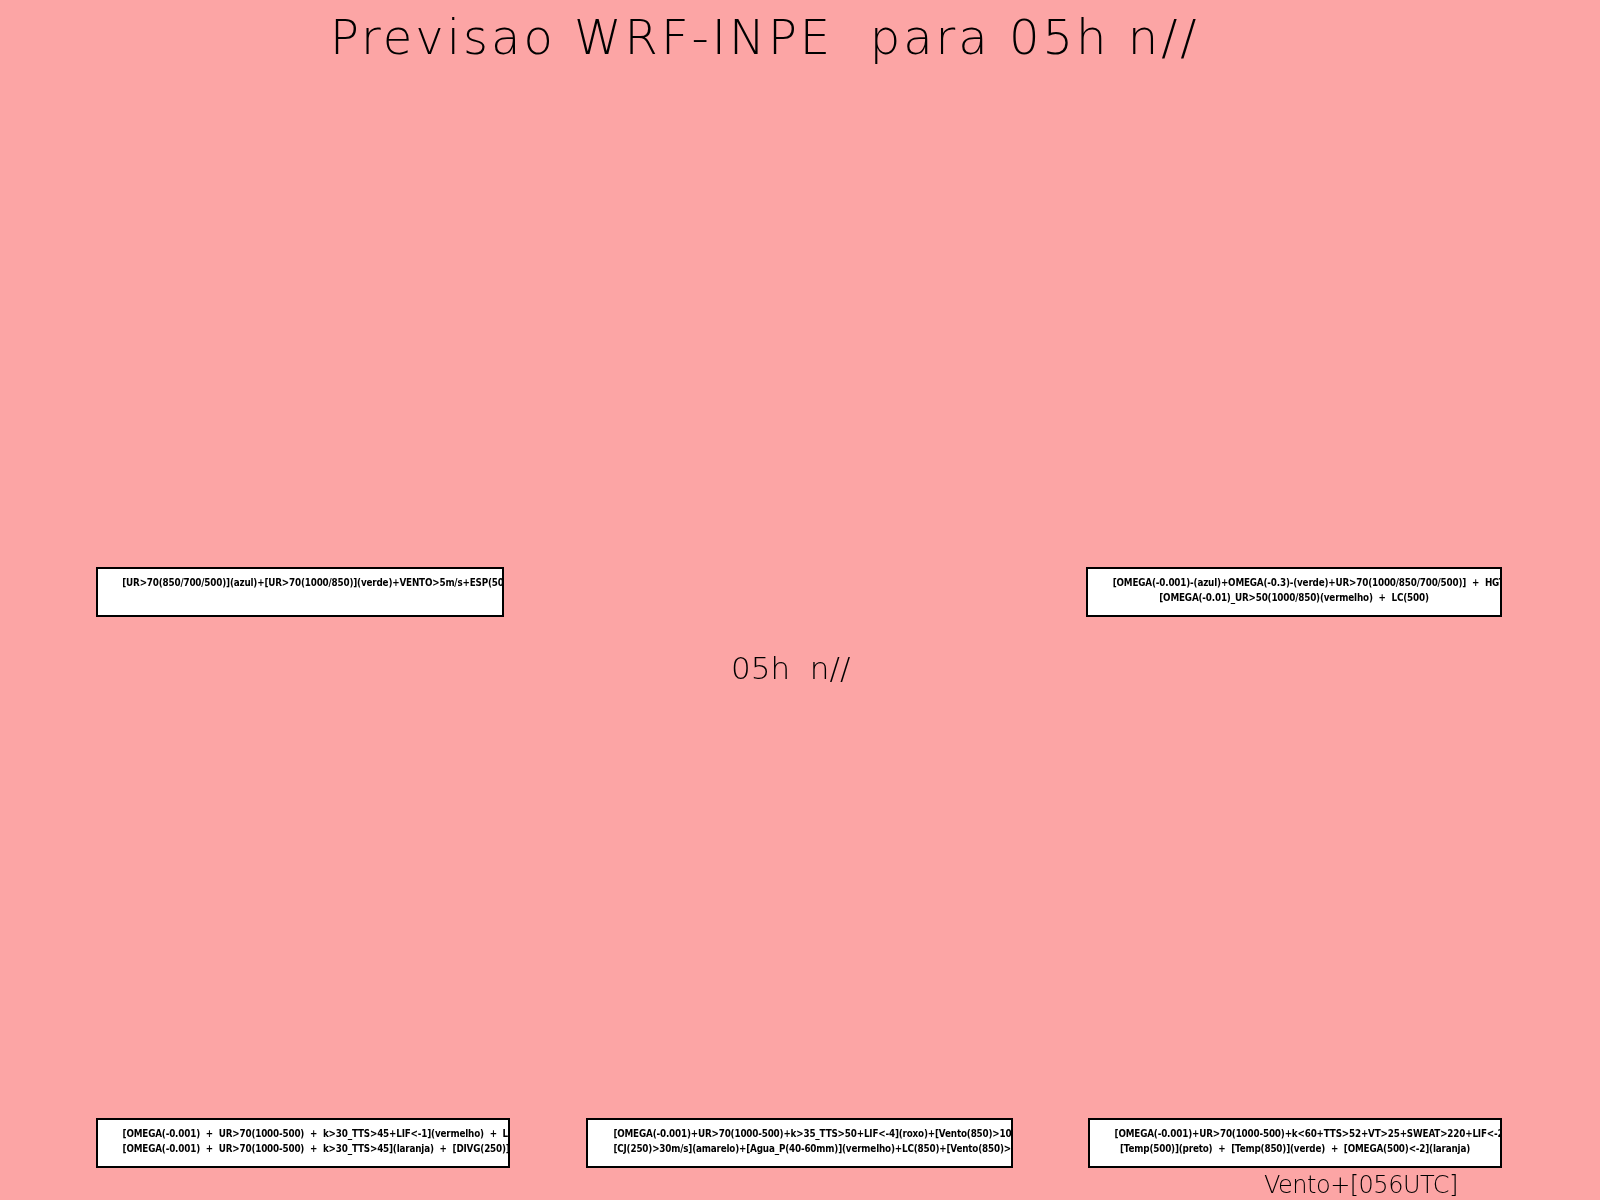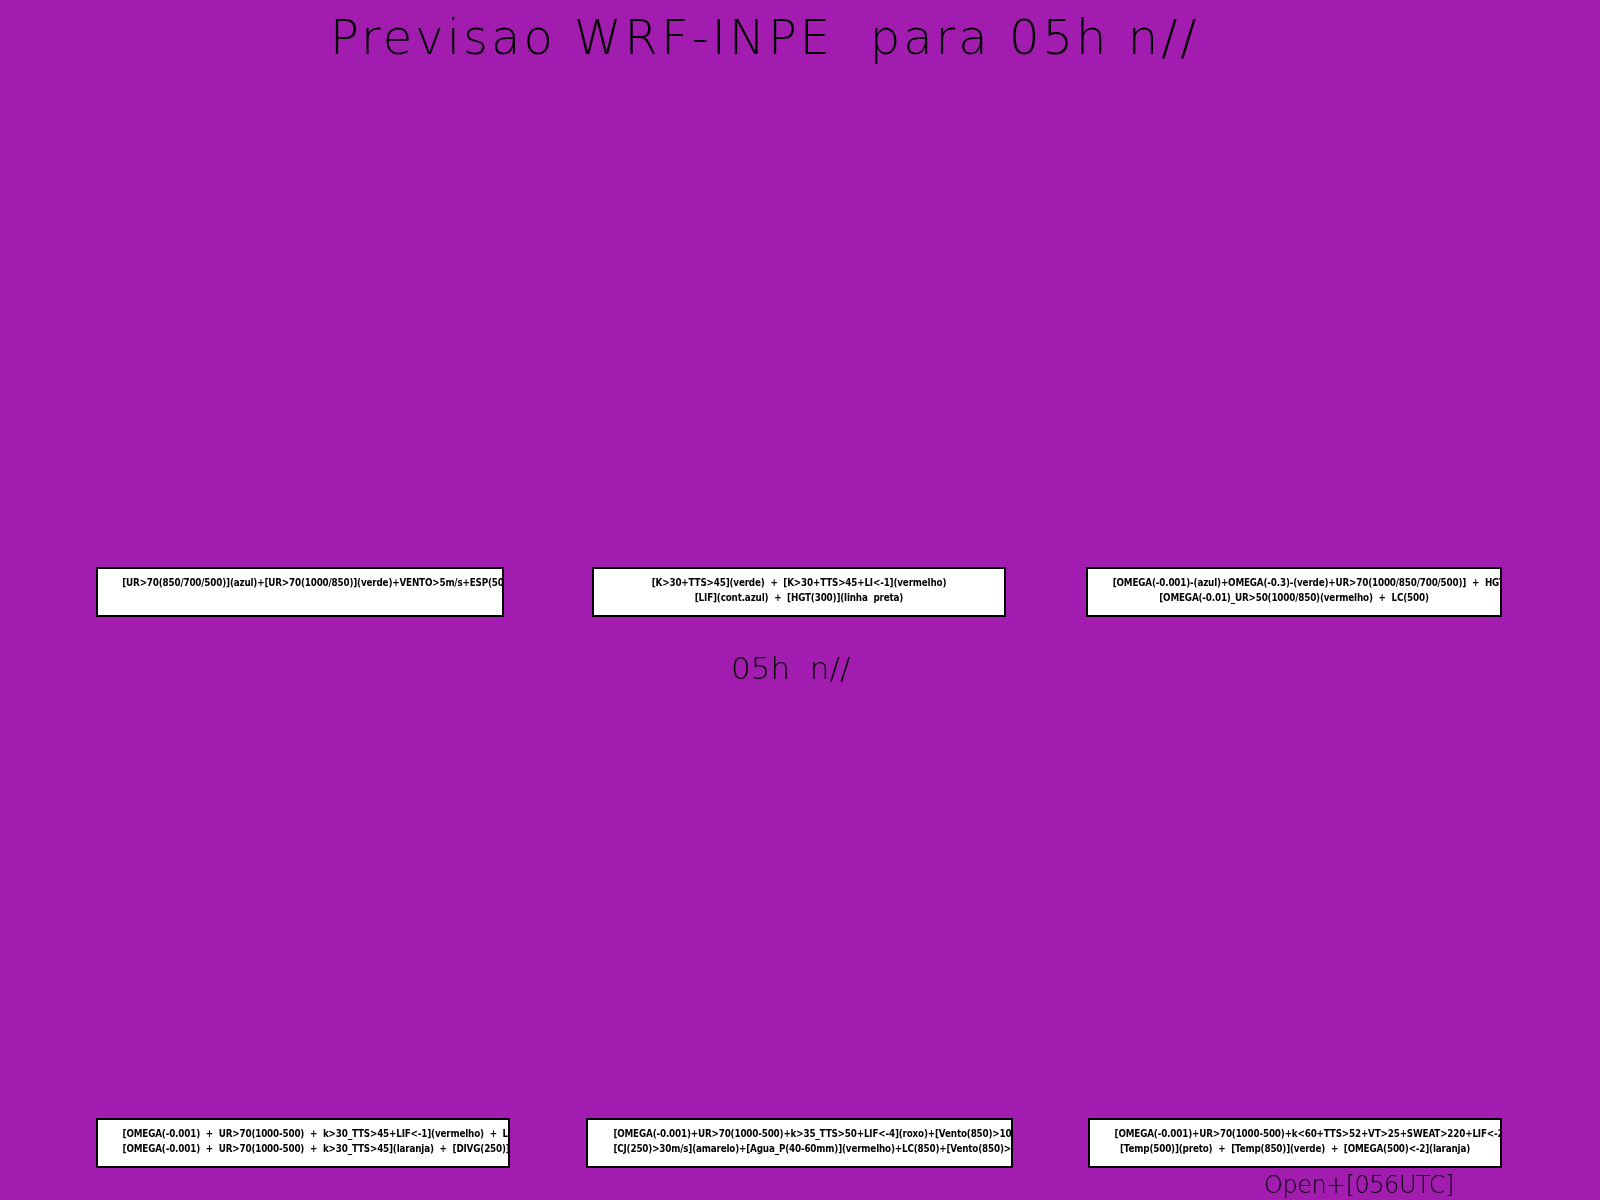--- a/index.html
+++ b/index.html
@@ -1,17 +1,17 @@
 <!DOCTYPE html>
 <html><head>
 <meta charset="utf-8">
 <style>
   html,body{margin:0;padding:0;background:#ffffff;}
   .canvas{
-    position:relative;width:1600px;height:1200px;background:#a21caf;overflow:hidden;
+    position:relative;width:1600px;height:1200px;background:#fca5a5;overflow:hidden;
     font-family:"DejaVu Sans",sans-serif;color:#000;
   }
   .title{
     position:absolute;left:330px;top:13px;
     font-family:"DejaVu Sans",sans-serif;font-weight:200;font-size:48px;line-height:1;
     letter-spacing:3px;white-space:pre;color:#000;
   }
   .capbox{
     position:absolute;height:50px;border:2px solid #000;box-sizing:border-box;
     padding-top:6px;overflow:hidden;background:#fff;
@@ -44,24 +44,20 @@
 
 <div class="canvas">
 
   <div class="title">Previsao WRF-INPE  para 05h n//</div>
 
   <div class="capbox p0">
     <div class="cap-line">[UR&gt;70(850/700/500)](azul)+[UR&gt;70(1000/850)](verde)+VENTO&gt;5m/s+ESP(500/1000)</div>
     <div class="cap-line"></div>
   </div>
 
-  <div class="capbox p1">
-    <div class="cap-line">[K&gt;30+TTS&gt;45](verde)  +  [K&gt;30+TTS&gt;45+LI&lt;-1](vermelho)</div>
-    <div class="cap-line">[LIF](cont.azul)  +  [HGT(300)](linha  preta)</div>
-  </div>
 
   <div class="capbox p2">
     <div class="cap-line">[OMEGA(-0.001)-(azul)+OMEGA(-0.3)-(verde)+UR&gt;70(1000/850/700/500)]  +  HGT(500)</div>
     <div class="cap-line">[OMEGA(-0.01)_UR&gt;50(1000/850)(vermelho)  +  LC(500)</div>
   </div>
 
   <div class="midlabel">05h  n//</div>
 
   <div class="capbox p3">
     <div class="cap-line">[OMEGA(-0.001)  +  UR&gt;70(1000-500)  +  k&gt;30_TTS&gt;45+LIF&lt;-1](vermelho)  +  LC(250)</div>
@@ -71,15 +67,15 @@
   <div class="capbox p4">
     <div class="cap-line">[OMEGA(-0.001)+UR&gt;70(1000-500)+k&gt;35_TTS&gt;50+LIF&lt;-4](roxo)+[Vento(850)&gt;10m/s](verde)</div>
     <div class="cap-line">[CJ(250)&gt;30m/s](amarelo)+[Agua_P(40-60mm)](vermelho)+LC(850)+[Vento(850)&gt;15m/s](vetor)</div>
   </div>
 
   <div class="capbox p5">
     <div class="cap-line">[OMEGA(-0.001)+UR&gt;70(1000-500)+k&lt;60+TTS&gt;52+VT&gt;25+SWEAT&gt;220+LIF&lt;-2](azul)</div>
     <div class="cap-line">[Temp(500)](preto)  +  [Temp(850)](verde)  +  [OMEGA(500)&lt;-2](laranja)</div>
   </div>
 
-  <div class="footer">Open+[056UTC]</div>
+  <div class="footer">Vento+[056UTC]</div>
 
 </div>
 
 </body></html>

